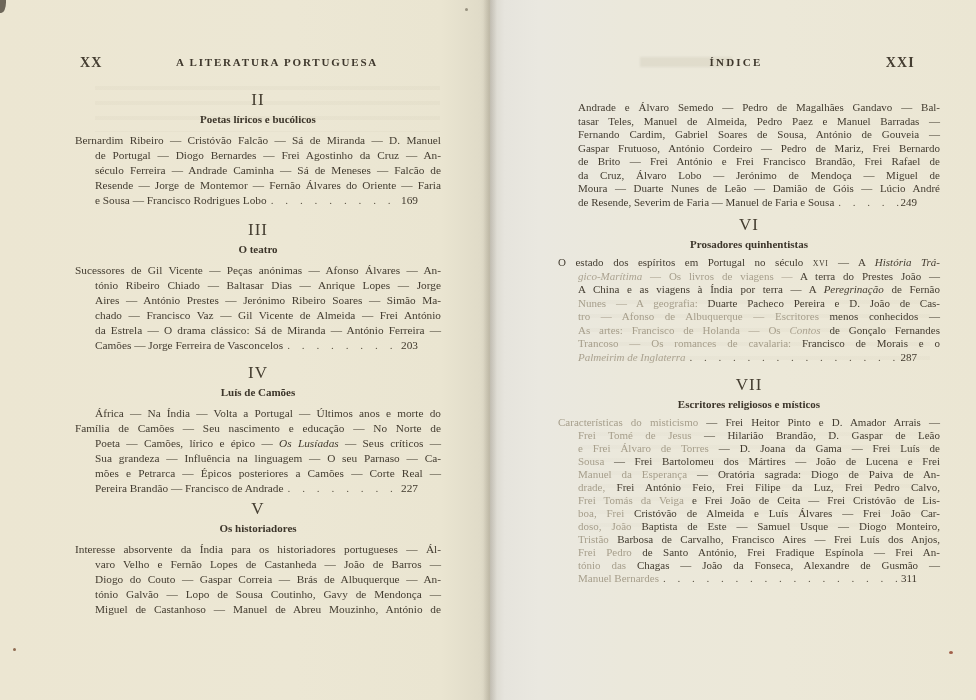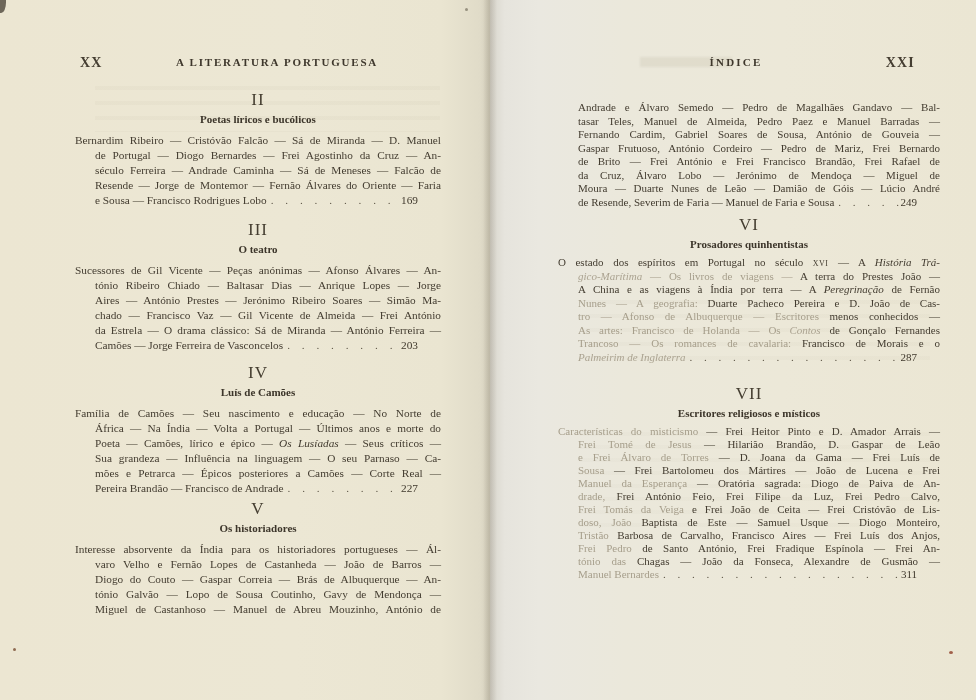--- a/index.html
+++ b/index.html
@@ -52,21 +52,21 @@
   .fade{color:#a69e8b;}
   .fade.it{color:#aba391;}
 
   
   #left-toc  [data-name="toc-section-II"]{margin-top:4px;}
   #left-toc  [data-name="toc-section-III"]{margin-top:14px;}
   #left-toc  [data-name="toc-section-IV"]{margin-top:12px;}
   #left-toc  [data-name="toc-section-V"]{margin-top:5px;}
   #right-toc [data-name="toc-continuation"]{margin-top:11px;}
   #right-toc [data-name="toc-section-VI"]{margin-top:8px;}
-  #right-toc [data-name="toc-section-VII"]{margin-top:22px;}
+  #right-toc [data-name="toc-section-VII"]{margin-top:13px;}
 
   
   .ghost{position:absolute;pointer-events:none;}
   #ghost1{left:95px;top:86px;width:345px;height:46px;opacity:.5;
     background:repeating-linear-gradient(180deg,rgba(110,100,70,.07) 0 4px,transparent 4px 15px);}
   #ghost2{left:580px;top:300px;width:350px;height:70px;opacity:.45;
     background:repeating-linear-gradient(180deg,rgba(110,100,70,.06) 0 4px,transparent 4px 14px);}
   #ghost3{left:580px;top:432px;width:350px;height:96px;opacity:.35;
     background:repeating-linear-gradient(180deg,rgba(110,100,70,.06) 0 4px,transparent 4px 13px);}
   #ghost4{left:640px;top:57px;width:92px;height:10px;background:rgba(125,115,85,.10);filter:blur(1px);}
@@ -129,22 +129,22 @@
             <span class="ltext" data-name="toc-line-text"><span data-name="text-segment">Camões — Jorge Ferreira de Vasconcelos</span></span>
             <span class="leader" data-name="dot-leader">. . . . . . . . . . . . . . . . . . . . . . . . . . . . . . . . . . . . . . . . . . . . . . . . . . . . . . . . . . . . . . . . . . . . . . </span>
             <span class="pg" data-name="page-ref">203</span>
           </div>
         </div>
       </div>
       <div class="block" data-name="toc-section-IV">
         <div class="numeral" data-name="section-numeral">IV</div>
         <div class="sec-title" data-name="section-title">Luís de Camões</div>
         <div class="entry" data-name="toc-entry">
+          <div class="line ind" data-name="toc-line"><span data-name="text-segment">África — Na Índia — Volta a Portugal — Últimos anos e morte do</span></div>
           <div class="line" data-name="toc-line"><span data-name="text-segment">Família de Camões — Seu nascimento e educação — No Norte de</span></div>
-          <div class="line ind" data-name="toc-line"><span data-name="text-segment">África — Na Índia — Volta a Portugal — Últimos anos e morte do</span></div>
           <div class="line ind" data-name="toc-line"><span data-name="text-segment">Poeta — Camões, lírico e épico — </span><span class="it" data-name="text-segment">Os Lusíadas</span><span data-name="text-segment"> — Seus críticos —</span></div>
           <div class="line ind" data-name="toc-line"><span data-name="text-segment">Sua grandeza — Influência na linguagem — O seu Parnaso — Ca-</span></div>
           <div class="line ind" data-name="toc-line"><span data-name="text-segment">mões e Petrarca — Épicos posteriores a Camões — Corte Real —</span></div>
           <div class="line ind last" data-name="toc-line">
             <span class="ltext" data-name="toc-line-text"><span data-name="text-segment">Pereira Brandão — Francisco de Andrade</span></span>
             <span class="leader" data-name="dot-leader">. . . . . . . . . . . . . . . . . . . . . . . . . . . . . . . . . . . . . . . . . . . . . . . . . . . . . . . . . . . . . . . . . . . . . . </span>
             <span class="pg" data-name="page-ref">227</span>
           </div>
         </div>
       </div>
@@ -199,20 +199,21 @@
         <div class="numeral" data-name="section-numeral">VII</div>
         <div class="sec-title" data-name="section-title">Escritores religiosos e místicos</div>
         <div class="entry" data-name="toc-entry">
           <div class="line" data-name="toc-line"><span class="fade" data-name="text-segment">Características do misticismo</span><span data-name="text-segment"> — Frei Heitor Pinto e D. Amador Arrais —</span></div>
           <div class="line ind" data-name="toc-line"><span class="fade" data-name="text-segment">Frei Tomé de Jesus</span><span data-name="text-segment"> — Hilarião Brandão, D. Gaspar de Leão</span></div>
           <div class="line ind" data-name="toc-line"><span class="fade" data-name="text-segment">e Frei Álvaro de Torres</span><span data-name="text-segment"> — D. Joana da Gama — Frei Luís de</span></div>
           <div class="line ind" data-name="toc-line"><span class="fade" data-name="text-segment">Sousa</span><span data-name="text-segment"> — Frei Bartolomeu dos Mártires — João de Lucena e Frei</span></div>
           <div class="line ind" data-name="toc-line"><span class="fade" data-name="text-segment">Manuel da Esperança</span><span data-name="text-segment"> — Oratória sagrada: Diogo de Paiva de An-</span></div>
           <div class="line ind" data-name="toc-line"><span class="fade" data-name="text-segment">drade,</span><span data-name="text-segment"> Frei António Feio, Frei Filipe da Luz, Frei Pedro Calvo,</span></div>
           <div class="line ind" data-name="toc-line"><span class="fade" data-name="text-segment">Frei Tomás da Veiga</span><span data-name="text-segment"> e Frei João de Ceita — Frei Cristóvão de Lis-</span></div>
+          <div class="line ind" data-name="toc-line"><span class="fade" data-name="text-segment">boa, Frei</span><span data-name="text-segment"> Cristóvão de Almeida e Luís Álvares — Frei João Car-</span></div>
           <div class="line ind" data-name="toc-line"><span class="fade" data-name="text-segment">doso, João</span><span data-name="text-segment"> Baptista de Este — Samuel Usque — Diogo Monteiro,</span></div>
           <div class="line ind" data-name="toc-line"><span class="fade" data-name="text-segment">Tristão</span><span data-name="text-segment"> Barbosa de Carvalho, Francisco Aires — Frei Luís dos Anjos,</span></div>
           <div class="line ind" data-name="toc-line"><span class="fade" data-name="text-segment">Frei Pedro</span><span data-name="text-segment"> de Santo António, Frei Fradique Espínola — Frei An-</span></div>
           <div class="line ind" data-name="toc-line"><span class="fade" data-name="text-segment">tónio das</span><span data-name="text-segment"> Chagas — João da Fonseca, Alexandre de Gusmão —</span></div>
           <div class="line ind last" data-name="toc-line">
             <span class="ltext" data-name="toc-line-text"><span class="fade" data-name="text-segment">Manuel Bernardes</span></span>
             <span class="leader" data-name="dot-leader">. . . . . . . . . . . . . . . . . . . . . . . . . . . . . . . . . . . . . . . . . . . . . . . . . . . . . . . . . . . . . . . . . . . . . . </span>
             <span class="pg" data-name="page-ref">311</span>
           </div>
         </div>

